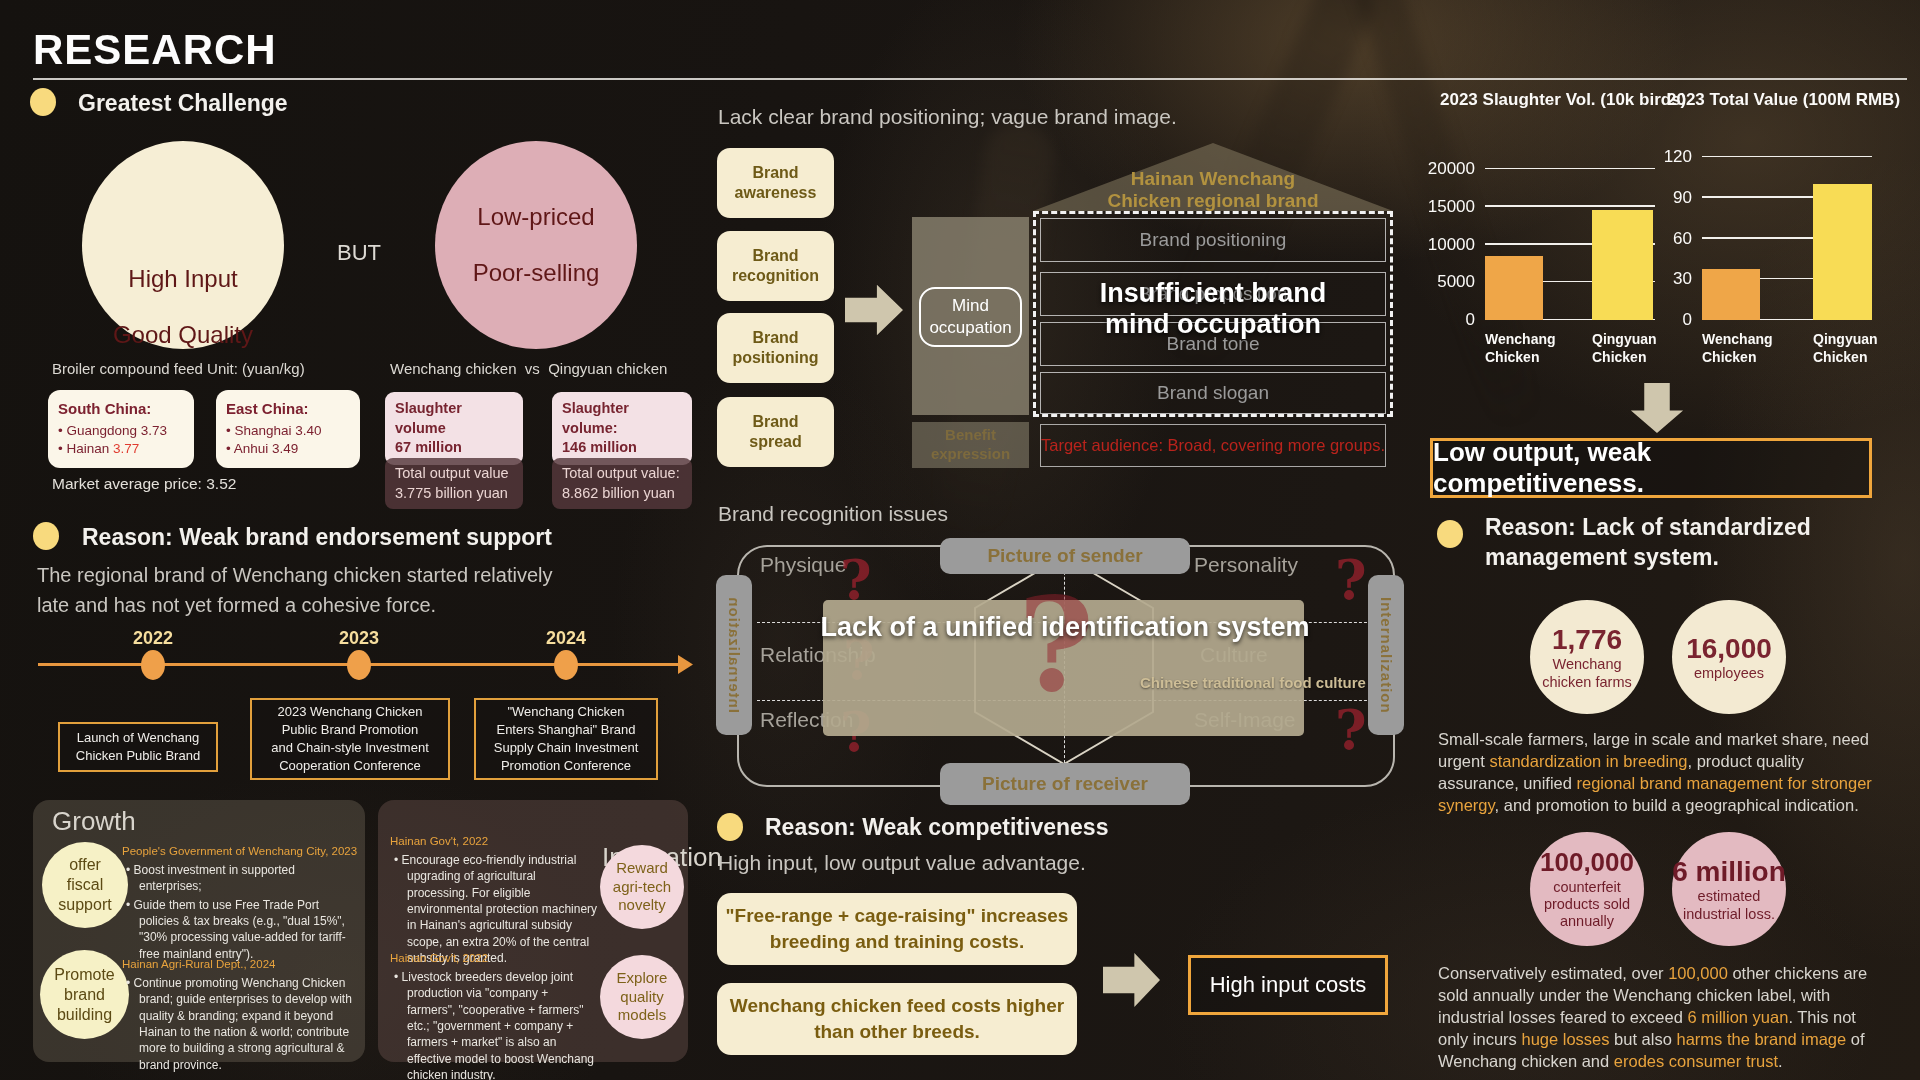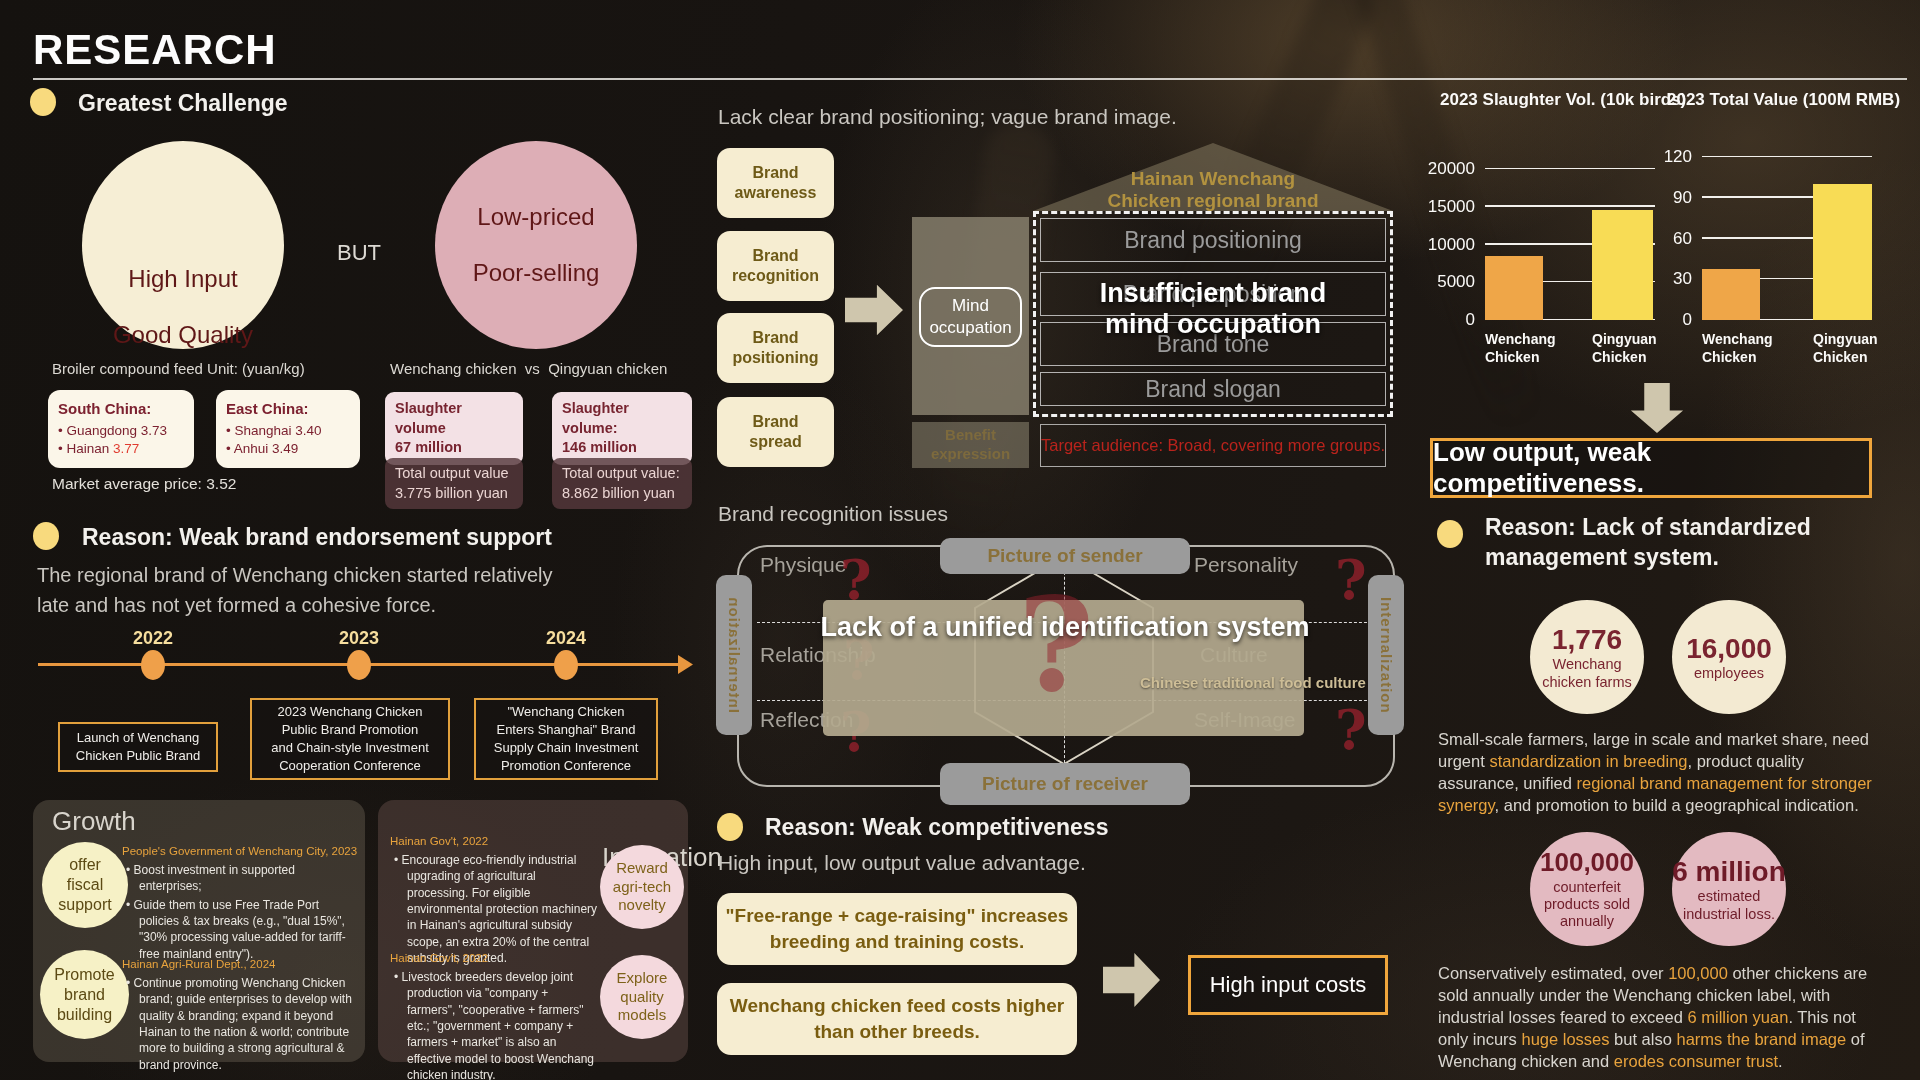--- a/index.html
+++ b/index.html
@@ -60,21 +60,21 @@
 
   .khaki-panel { background:rgba(142,134,115,0.78); }
   .khaki-panel2 { background:rgba(142,134,115,0.55); }
   .mindlbl { border:2px solid #fff; border-radius:16px; color:#fff; font-size:17px; line-height:1.3; display:flex; flex-direction:column; justify-content:center; text-align:center; }
   .benefitlbl { color:#7d6a3d; font-size:15px; line-height:1.25; font-weight:600; display:flex; flex-direction:column; justify-content:center; text-align:center; height:100%; }
 
   
   .roof { background:rgba(133,122,96,0.55); clip-path:polygon(50% 0, 100% 100%, 0 100%); }
   .rooftext { color:#B2923F; font-weight:700; font-size:19px; line-height:1.15; text-align:center; }
   .dashedbox { border:3px dashed #f2f2f2; }
-  .hrow { border:1.5px solid rgba(230,230,230,0.75); color:#9b9b9b; font-size:23px; display:flex; align-items:center; justify-content:center; }
+  .hrow { border:1.5px solid rgba(230,230,230,0.75); color:#9b9b9b; font-size:19px; display:flex; align-items:center; justify-content:center; }
   .house-overlay { color:#fff; font-weight:800; font-size:27px; text-align:center; white-space:nowrap; text-shadow:0 2px 4px rgba(0,0,0,0.75); }
   .targetrow { border:1.5px solid rgba(230,230,230,0.7); color:#B9231C; font-size:16.5px; display:flex; align-items:center; justify-content:center; }
 
   
   .prism-frame { border:2px solid #b8b5ae; border-radius:30px; }
   .pill { background:#9b9b9b; border-radius:10px; color:#8a713a; font-weight:700; font-size:19px; display:flex; align-items:center; justify-content:center; }
   .vpill { background:#9b9b9b; border-radius:10px; color:#8a713a; font-weight:700; font-size:15px; display:flex; align-items:center; justify-content:center; writing-mode:vertical-rl; letter-spacing:1px; }
   .vpill.mirror { transform:scaleY(-1); }
   .corner { color:#a6a29a; font-size:21px; white-space:nowrap; }
   .dashline-h { border-top:1.5px dashed rgba(255,255,255,0.85); }
@@ -274,21 +274,21 @@
 
   <div class="abs roof" style="left:1033px; top:143px; width:360px; height:68px;"></div>
   <div class="abs rooftext" style="left:1063px; top:168px; width:300px;">
     <div>Hainan Wenchang</div>
     <div>Chicken regional brand</div>
   </div>
   <div class="abs dashedbox" style="left:1033px; top:211px; width:360px; height:206px;"></div>
   <div class="abs hrow" style="left:1040px; top:218px; width:346px; height:44px;">Brand positioning</div>
   <div class="abs hrow" style="left:1040px; top:272px; width:346px; height:44px;">Brand proposition</div>
   <div class="abs hrow" style="left:1040px; top:322px; width:346px; height:44px;">Brand tone</div>
-  <div class="abs hrow" style="left:1040px; top:372px; width:346px; height:34px;">Brand slogan</div>
+  <div class="abs hrow" style="left:1040px; top:372px; width:346px; height:42px;">Brand slogan</div>
   <div class="abs house-overlay" style="left:1043px; top:278px; width:340px;">
     <div>Insufficient brand</div>
     <div>mind occupation</div>
   </div>
   <div class="abs targetrow" style="left:1040px; top:424px; width:346px; height:43px;">Target audience: Broad, covering more groups.</div>
 
   <div class="abs sub" style="left:718px; top:502px;">Brand recognition issues</div>
   <div class="abs prism-frame" style="left:737px; top:545px; width:658px; height:242px;"></div>
 
   <div class="abs dashline-h" style="left:757px; top:622px; width:620px;"></div>

